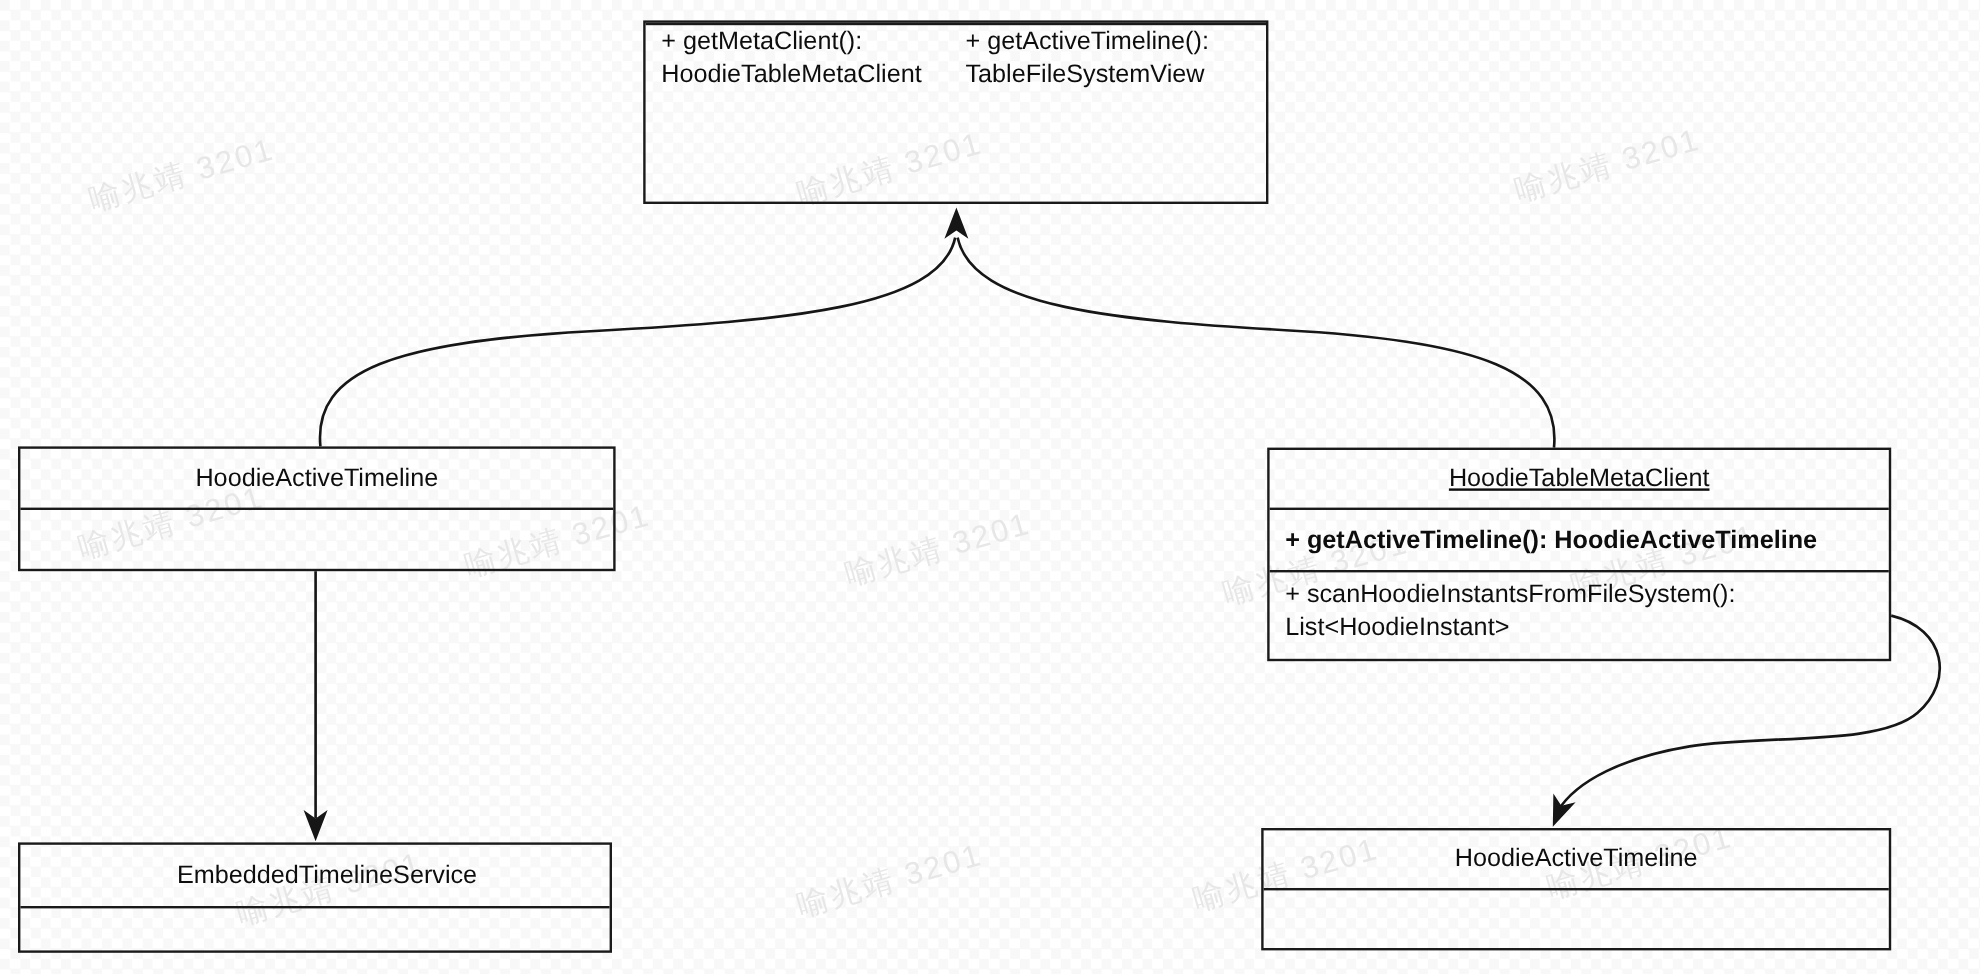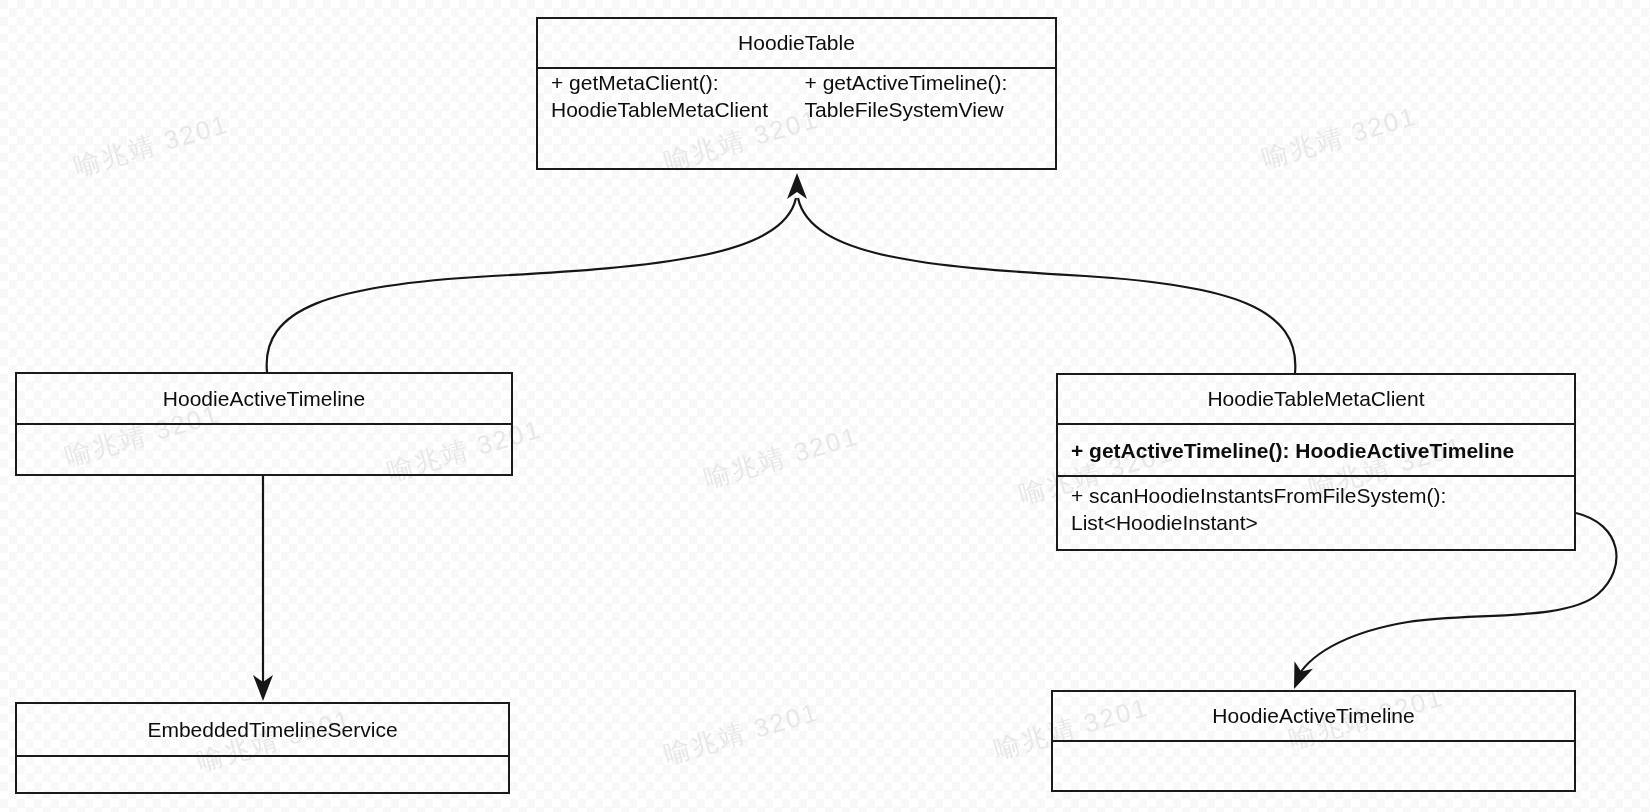--- a/index.html
+++ b/index.html
@@ -52,34 +52,33 @@
 <div class="wm" style="left:388px;top:455px;">喻兆靖 3201</div>
 <div class="wm" style="left:705px;top:462px;">喻兆靖 3201</div>
 <div class="wm" style="left:1020px;top:478px;">喻兆靖 3201</div>
 <div class="wm" style="left:1310px;top:472px;">喻兆靖 3201</div>
 <div class="wm" style="left:198px;top:745px;">喻兆靖 3201</div>
 <div class="wm" style="left:665px;top:738px;">喻兆靖 3201</div>
 <div class="wm" style="left:995px;top:733px;">喻兆靖 3201</div>
 <div class="wm" style="left:1290px;top:723px;">喻兆靖 3201</div>
 
 <div class="uml-box" style="left:536px;top:17px;width:521px;height:153px;">
-  <div class="uml-title" style="height:48px;">HoodieTable</div>
   <div class="uml-comp uml-methods-free">
     <div class="uml-method">+ getMetaClient(): HoodieTableMetaClient</div>
     <div class="uml-method">+ getActiveTimeline(): TableFileSystemView</div>
   </div>
 </div>
 
 <div class="uml-box" style="left:15px;top:372px;width:498px;height:104px;">
   <div class="uml-title" style="height:49px;">HoodieActiveTimeline</div>
   <div class="uml-comp uml-empty"></div>
 </div>
 
 <div class="uml-box" style="left:1056px;top:373px;width:520px;height:178px;">
-  <div class="uml-title" style="height:48px;">HoodieTableMetaClient</div>
+  <div class="uml-title" style="height:48px;text-decoration:underline;">HoodieTableMetaClient</div>
   <div class="uml-comp m-center" style="height:52px;flex:0 0 auto;">
     <div class="uml-method m-bold">+ getActiveTimeline(): HoodieActiveTimeline</div>
   </div>
   <div class="uml-comp uml-empty">
     <div class="uml-method m-wrap">+ scanHoodieInstantsFromFileSystem(): List&lt;HoodieInstant&gt;</div>
   </div>
 </div>
 
 <div class="uml-box" style="left:15px;top:702px;width:495px;height:92px;">
   <div class="uml-title" style="height:51px;margin-left:20px;">EmbeddedTimelineService</div>

